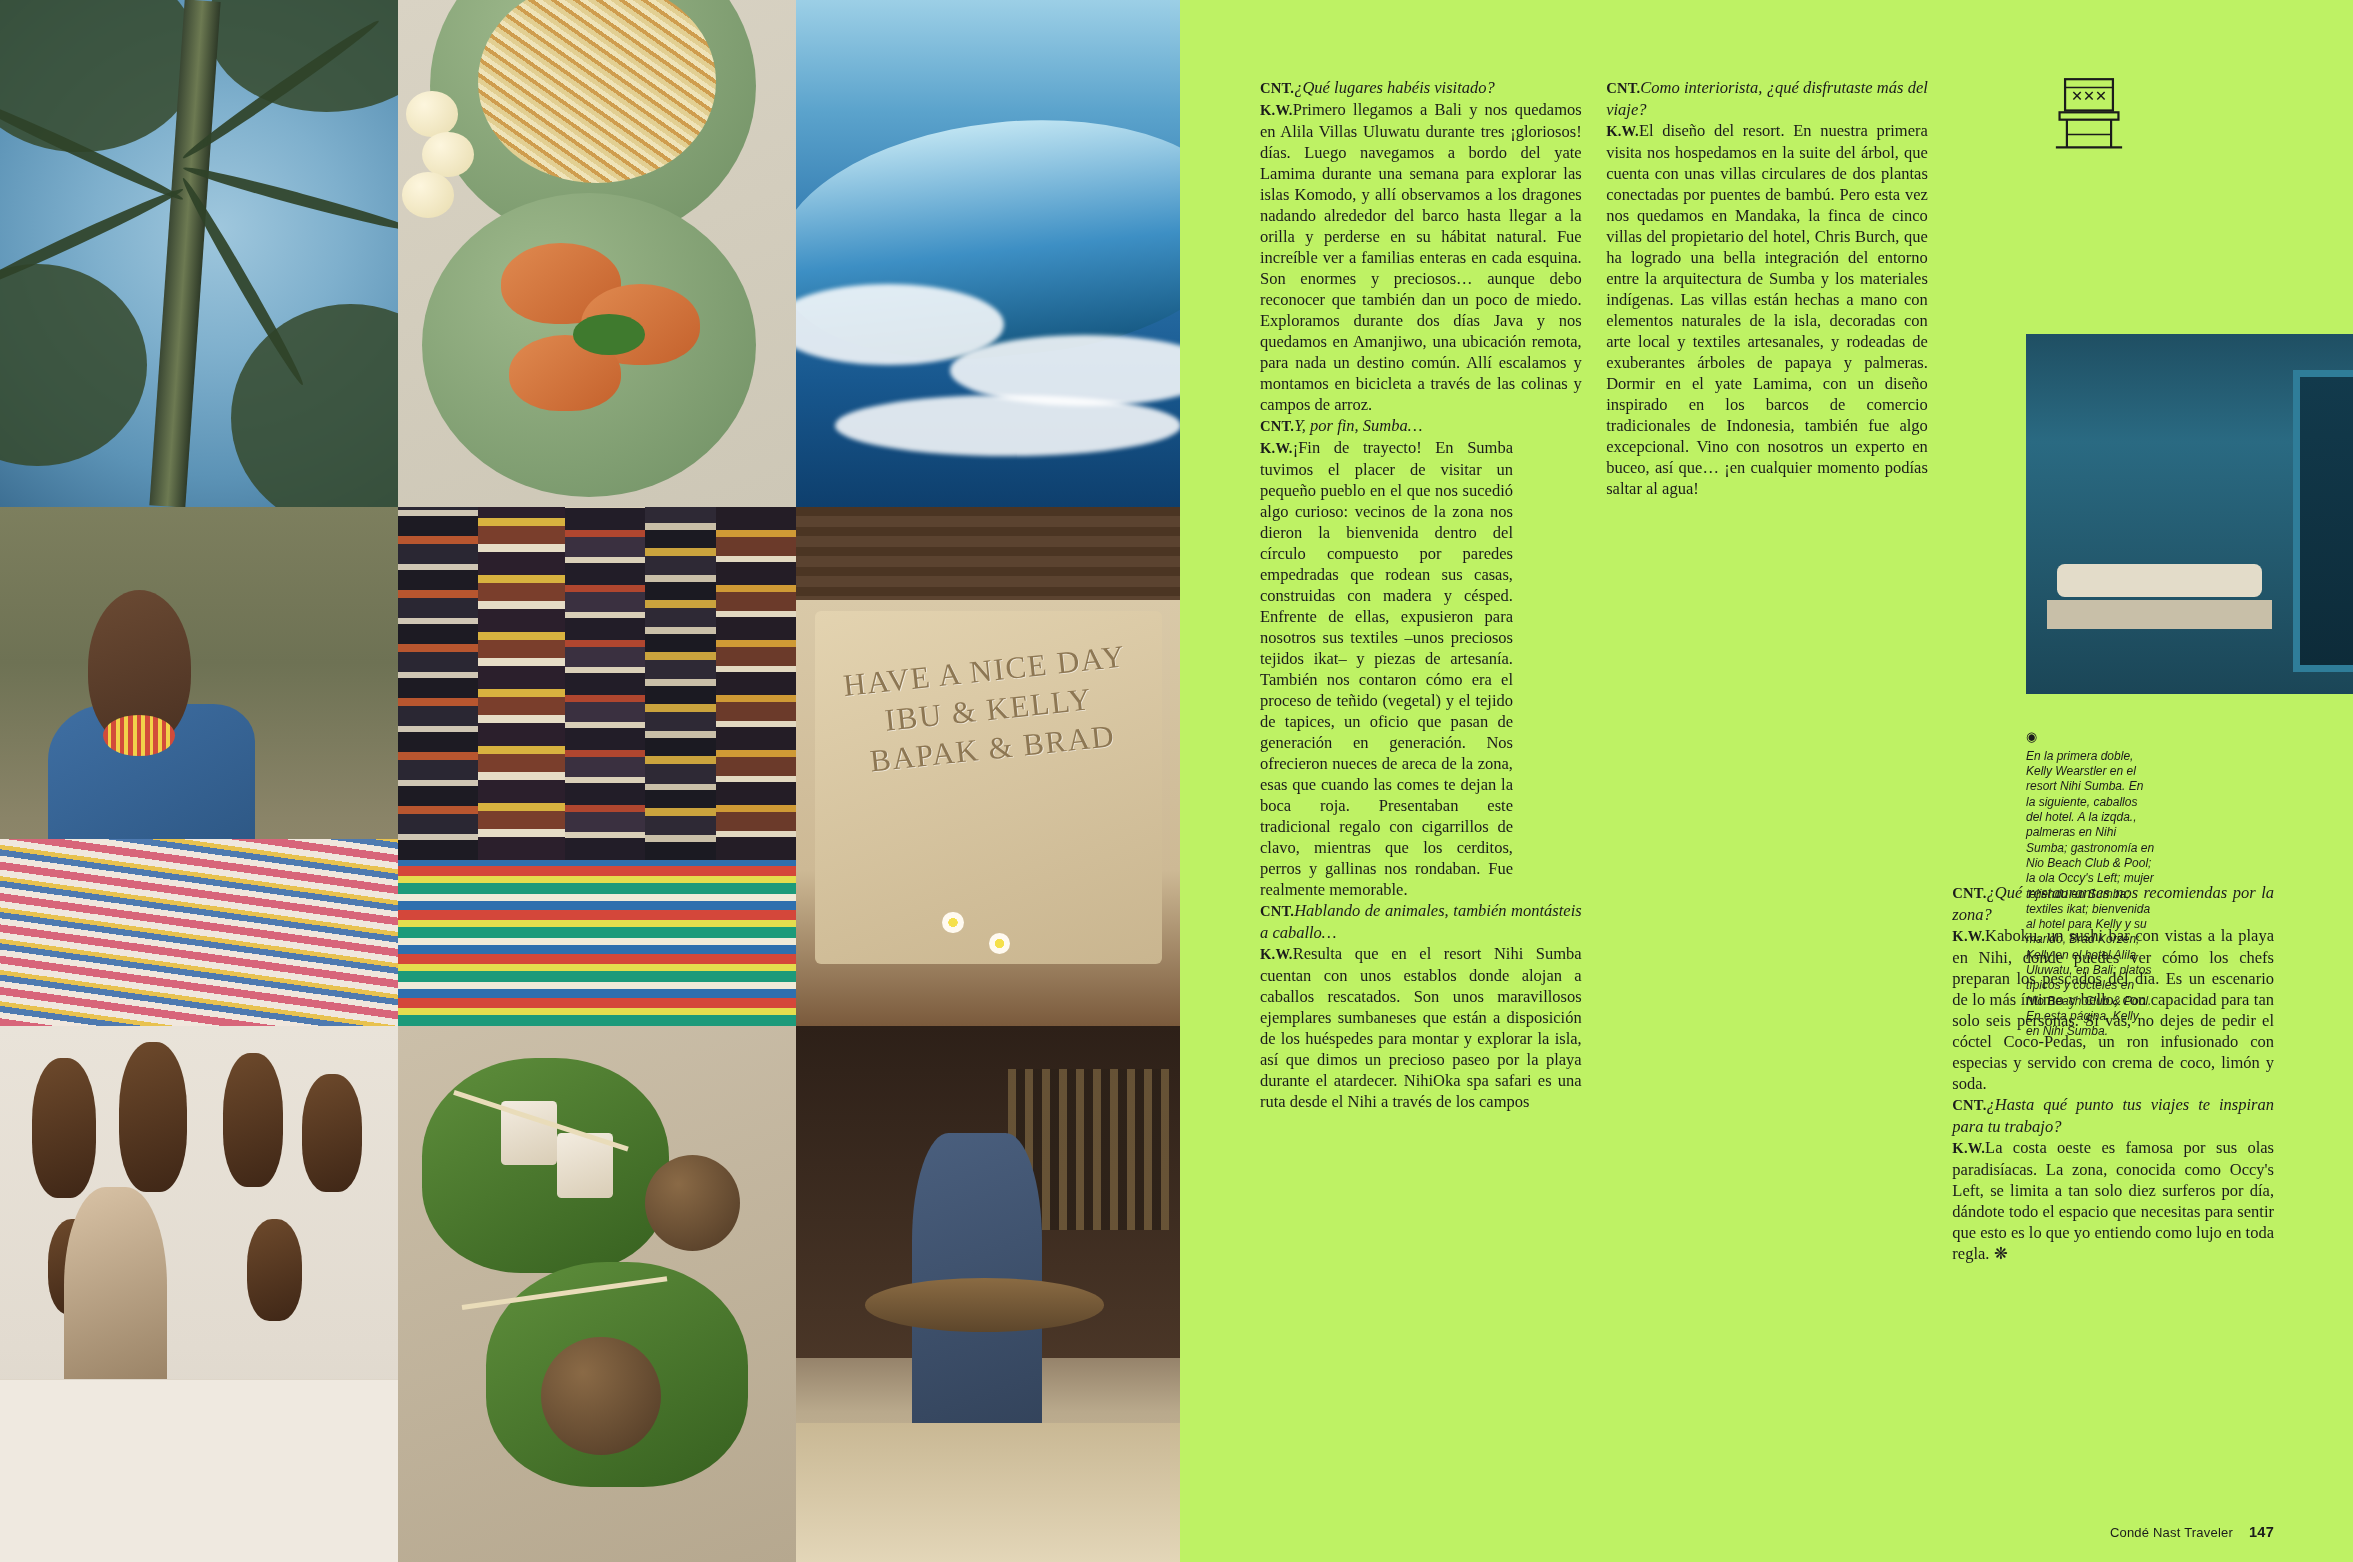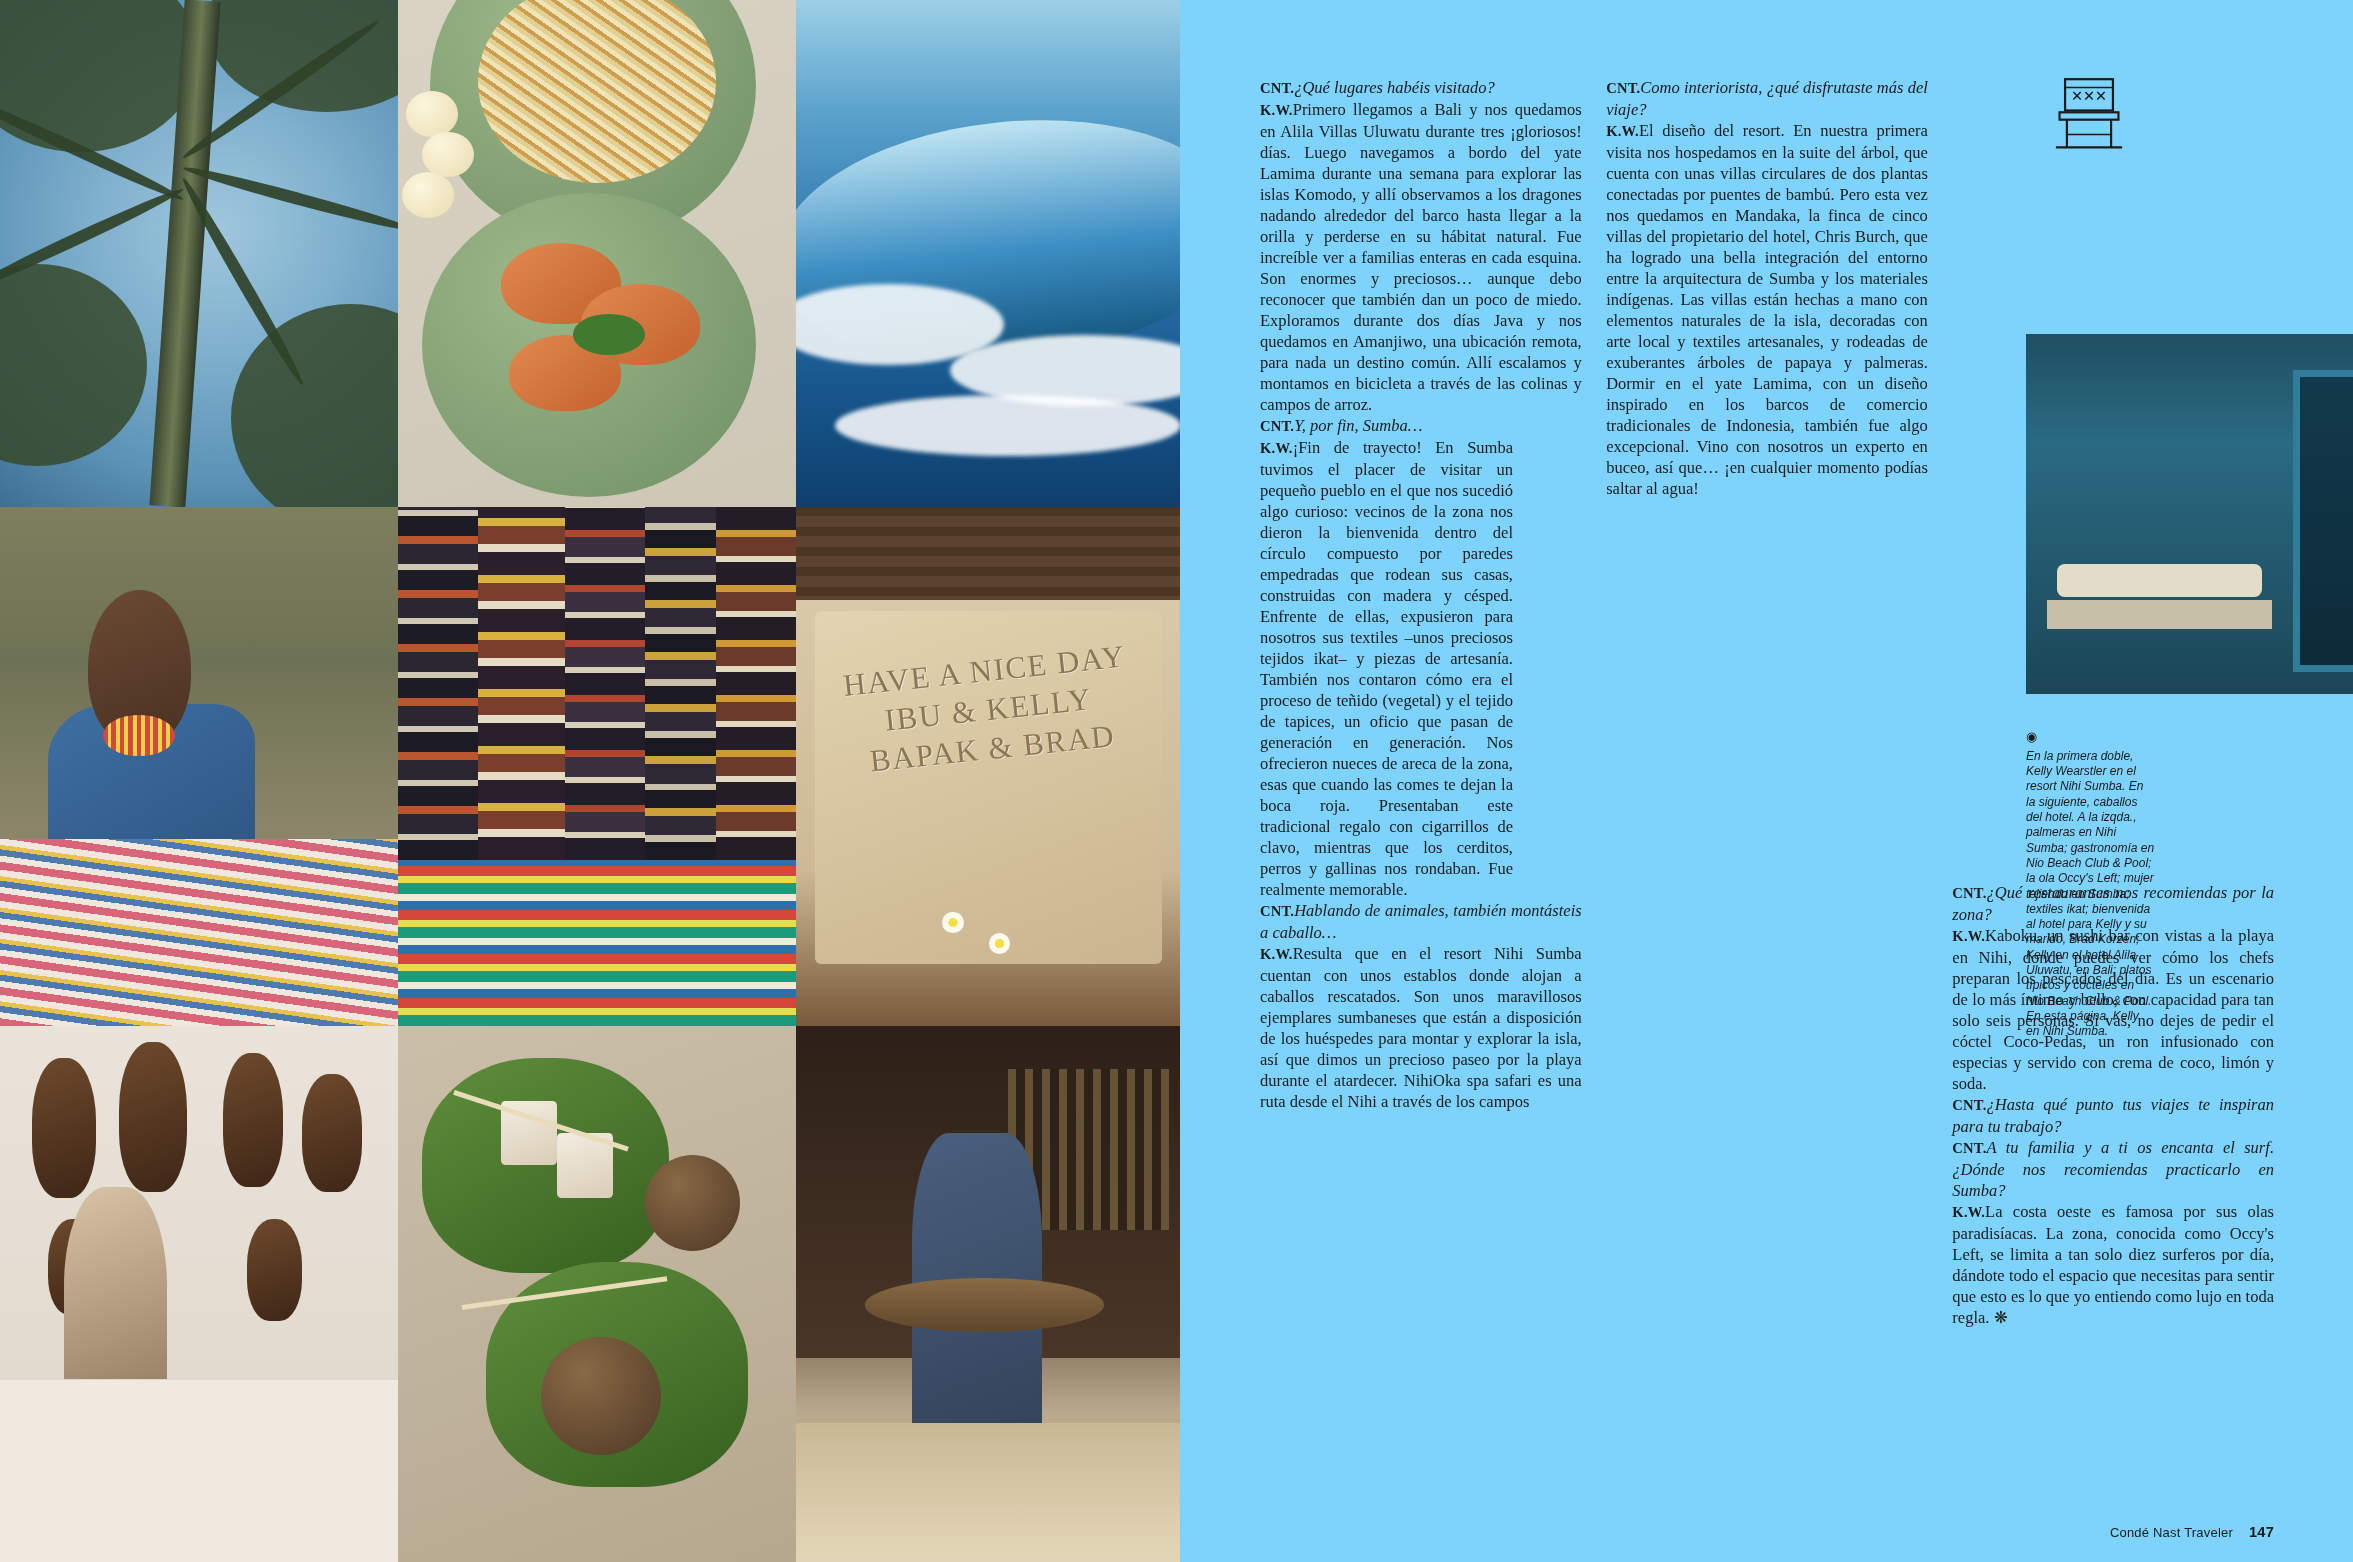--- a/index.html
+++ b/index.html
@@ -103,21 +103,21 @@
      background:linear-gradient(160deg,#4a5f7e,#2d3c52);border-radius:28% 28% 10% 10%;}
   .p9 .tray{position:absolute;left:18%;top:47%;width:62%;height:10%;border-radius:50%;
      background:linear-gradient(180deg,#8a6b43,#5d462b);}
   .p9 .sandfloor{position:absolute;left:0;right:0;bottom:0;height:26%;
      background:linear-gradient(180deg,#c9b894,#e3d6b8);}
 
   
   .text-page{
     position:relative;
     width:1174px;height:1562px;
-    background:#7dd3fc;
+    background:#bef264;
     box-sizing:border-box;
     padding:77px 80px 46px 80px;
   }
   .col-wrap{display:flex;gap:24.5px;}
   .col{width:329px;}
   .colA{width:329px;}
   .colB{width:329px;}
   .colC{width:329px;}
 
   p.body{
@@ -323,21 +323,20 @@
       <div class="col colB">
         <p class="body para"><span class="spk">CNT.</span><span class="q">Como interiorista, ¿qué disfrutaste más del viaje?</span></p>
         <p class="body para"><span class="spk">K.W.</span><span>El diseño del resort. En nuestra primera visita nos hospedamos en la suite del árbol, que cuenta con unas villas circulares de dos plantas conectadas por puentes de bambú. Pero esta vez nos quedamos en Mandaka, la finca de cinco villas del propietario del hotel, Chris Burch, que ha logrado una bella integración del entorno entre la arquitectura de Sumba y los materiales indígenas. Las villas están hechas a mano con elementos naturales de la isla, decoradas con arte local y textiles artesanales, y rodeadas de exuberantes árboles de papaya y palmeras. Dormir en el yate Lamima, con un diseño inspirado en los barcos de comercio tradicionales de Indonesia, también fue algo excepcional. Vino con nosotros un experto en buceo, así que… ¡en cualquier momento podías saltar al agua!</span></p>
       </div>
 
       <div class="col colC">
         <div style="height:805px"></div>
         <p class="body para"><span class="spk">CNT.</span><span class="q">¿Qué restaurantes nos recomiendas por la zona?</span></p>
         <p class="body para"><span class="spk">K.W.</span><span>Kaboku, un sushi bar con vistas a la playa en Nihi, donde puedes ver cómo los chefs preparan los pescados del día. Es un escenario de lo más íntimo y bello, con capacidad para tan solo seis personas. Si vas, no dejes de pedir el cóctel Coco-Pedas, un ron infusionado con especias y servido con crema de coco, limón y soda.</span></p>
         <p class="body para"><span class="spk">CNT.</span><span class="q">¿Hasta qué punto tus viajes te inspiran para tu trabajo?</span></p>
-        <p class="body para"><span class="spk">CNT.</span><span class="q">A tu familia y a ti os encanta el surf. ¿Dónde nos recomiendas practicarlo en Sumba?</span></p>
         <p class="body para"><span class="spk">K.W.</span><span>La costa oeste es famosa por sus olas paradisíacas. La zona, conocida como Occy's Left, se limita a tan solo diez surferos por día, dándote todo el espacio que necesitas para sentir que esto es lo que yo entiendo como lujo en toda regla.</span><span class="endmark">❋</span></p>
       </div>
     </div>
 
     <div class="credits">
       <span class="dot">◉</span>
       <span>En la primera doble, Kelly Wearstler en el resort Nihi Sumba. En la siguiente, caballos del hotel. A la izqda., palmeras en Nihi Sumba; gastronomía en Nio Beach Club &amp; Pool; la ola Occy's Left; mujer tejiendo en Sumba; textiles ikat; bienvenida al hotel para Kelly y su marido, Brad Korzen; Kelly en el hotel Alila Uluwatu, en Bali; platos típicos y cócteles en Nio Beach Club &amp; Pool. En esta página, Kelly en Nihi Sumba.</span>
     </div>
 
     <div class="footer">

